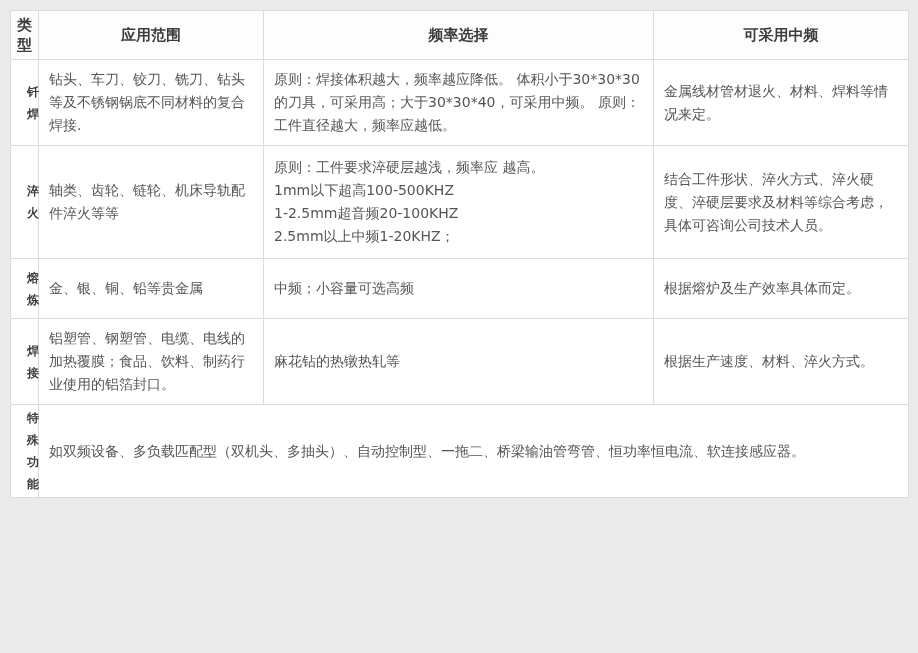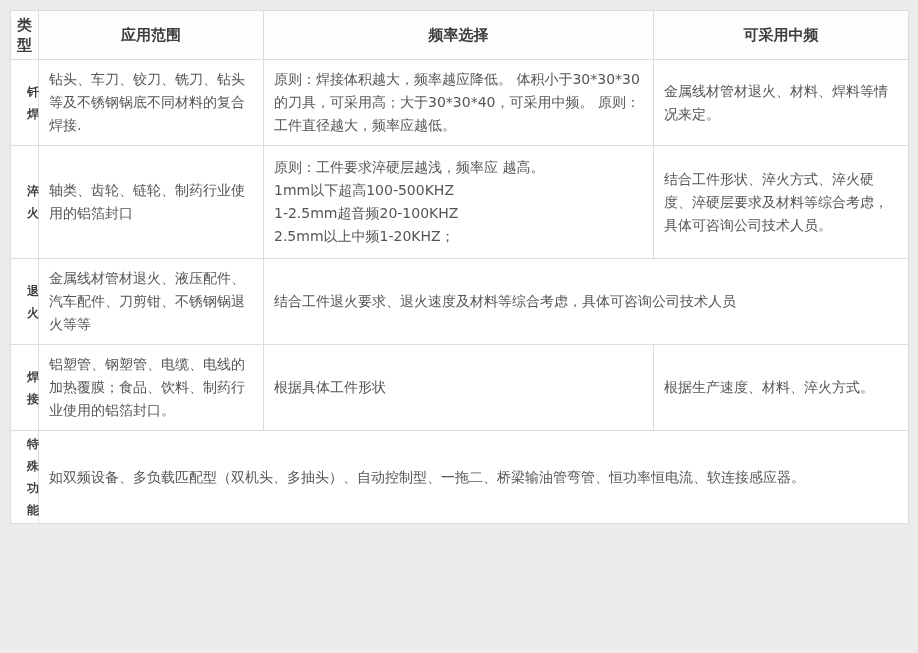--- a/index.html
+++ b/index.html
@@ -81,36 +81,37 @@
     </thead>
     <tbody>
       <tr class="r1">
         <td class="row-label">钎焊</td>
         <td class="cell">钻头、车刀、铰刀、铣刀、钻头等及不锈钢锅底不同材料的复合焊接.</td>
         <td class="cell">原则：焊接体积越大，频率越应降低。 体积小于30*30*30的刀具，可采用高；大于30*30*40，可采用中频。 原则：工件直径越大，频率应越低。</td>
         <td class="cell">金属线材管材退火、材料、焊料等情况来定。</td>
       </tr>
       <tr class="r3">
         <td class="row-label">淬火</td>
-        <td class="cell">轴类、齿轮、链轮、制药行业使用的铝箔封口</td>
+        <td class="cell">轴类、齿轮、链轮、机床导轨配件淬火等等</td>
         <td class="cell prewrap">原则：工件要求淬硬层越浅，频率应 越高。
 1mm以下超高100-500KHZ
 1-2.5mm超音频20-100KHZ
 2.5mm以上中频1-20KHZ；</td>
         <td class="cell">结合工件形状、淬火方式、淬火硬度、淬硬层要求及材料等综合考虑，具体可咨询公司技术人员。</td>
       </tr>
-      <tr class="r4">
-        <td class="row-label">退火</td>
-        <td class="cell">金属线材管材退火、液压配件、汽车配件、刀剪钳、不锈钢锅退火等等</td>
-        <td class="cell" colspan="2">结合工件退火要求、退火速度及材料等综合考虑，具体可咨询公司技术人员</td>
+      <tr class="r5">
+        <td class="row-label">熔炼</td>
+        <td class="cell">金、银、铜、铅等贵金属</td>
+        <td class="cell">中频；小容量可选高频</td>
+        <td class="cell">根据熔炉及生产效率具体而定。</td>
       </tr>
       <tr class="r6">
         <td class="row-label">焊接</td>
         <td class="cell">铝塑管、钢塑管、电缆、电线的加热覆膜；食品、饮料、制药行业使用的铝箔封口。</td>
-        <td class="cell">根据具体工件形状</td>
+        <td class="cell">麻花钻的热镦热轧等</td>
         <td class="cell">根据生产速度、材料、淬火方式。</td>
       </tr>
       <tr class="r7">
         <td class="row-label">特殊功能</td>
         <td class="cell" colspan="3">如双频设备、多负载匹配型（双机头、多抽头）、自动控制型、一拖二、桥梁输油管弯管、恒功率恒电流、软连接感应器。</td>
       </tr>
     </tbody>
   </table>
 </div>
 

